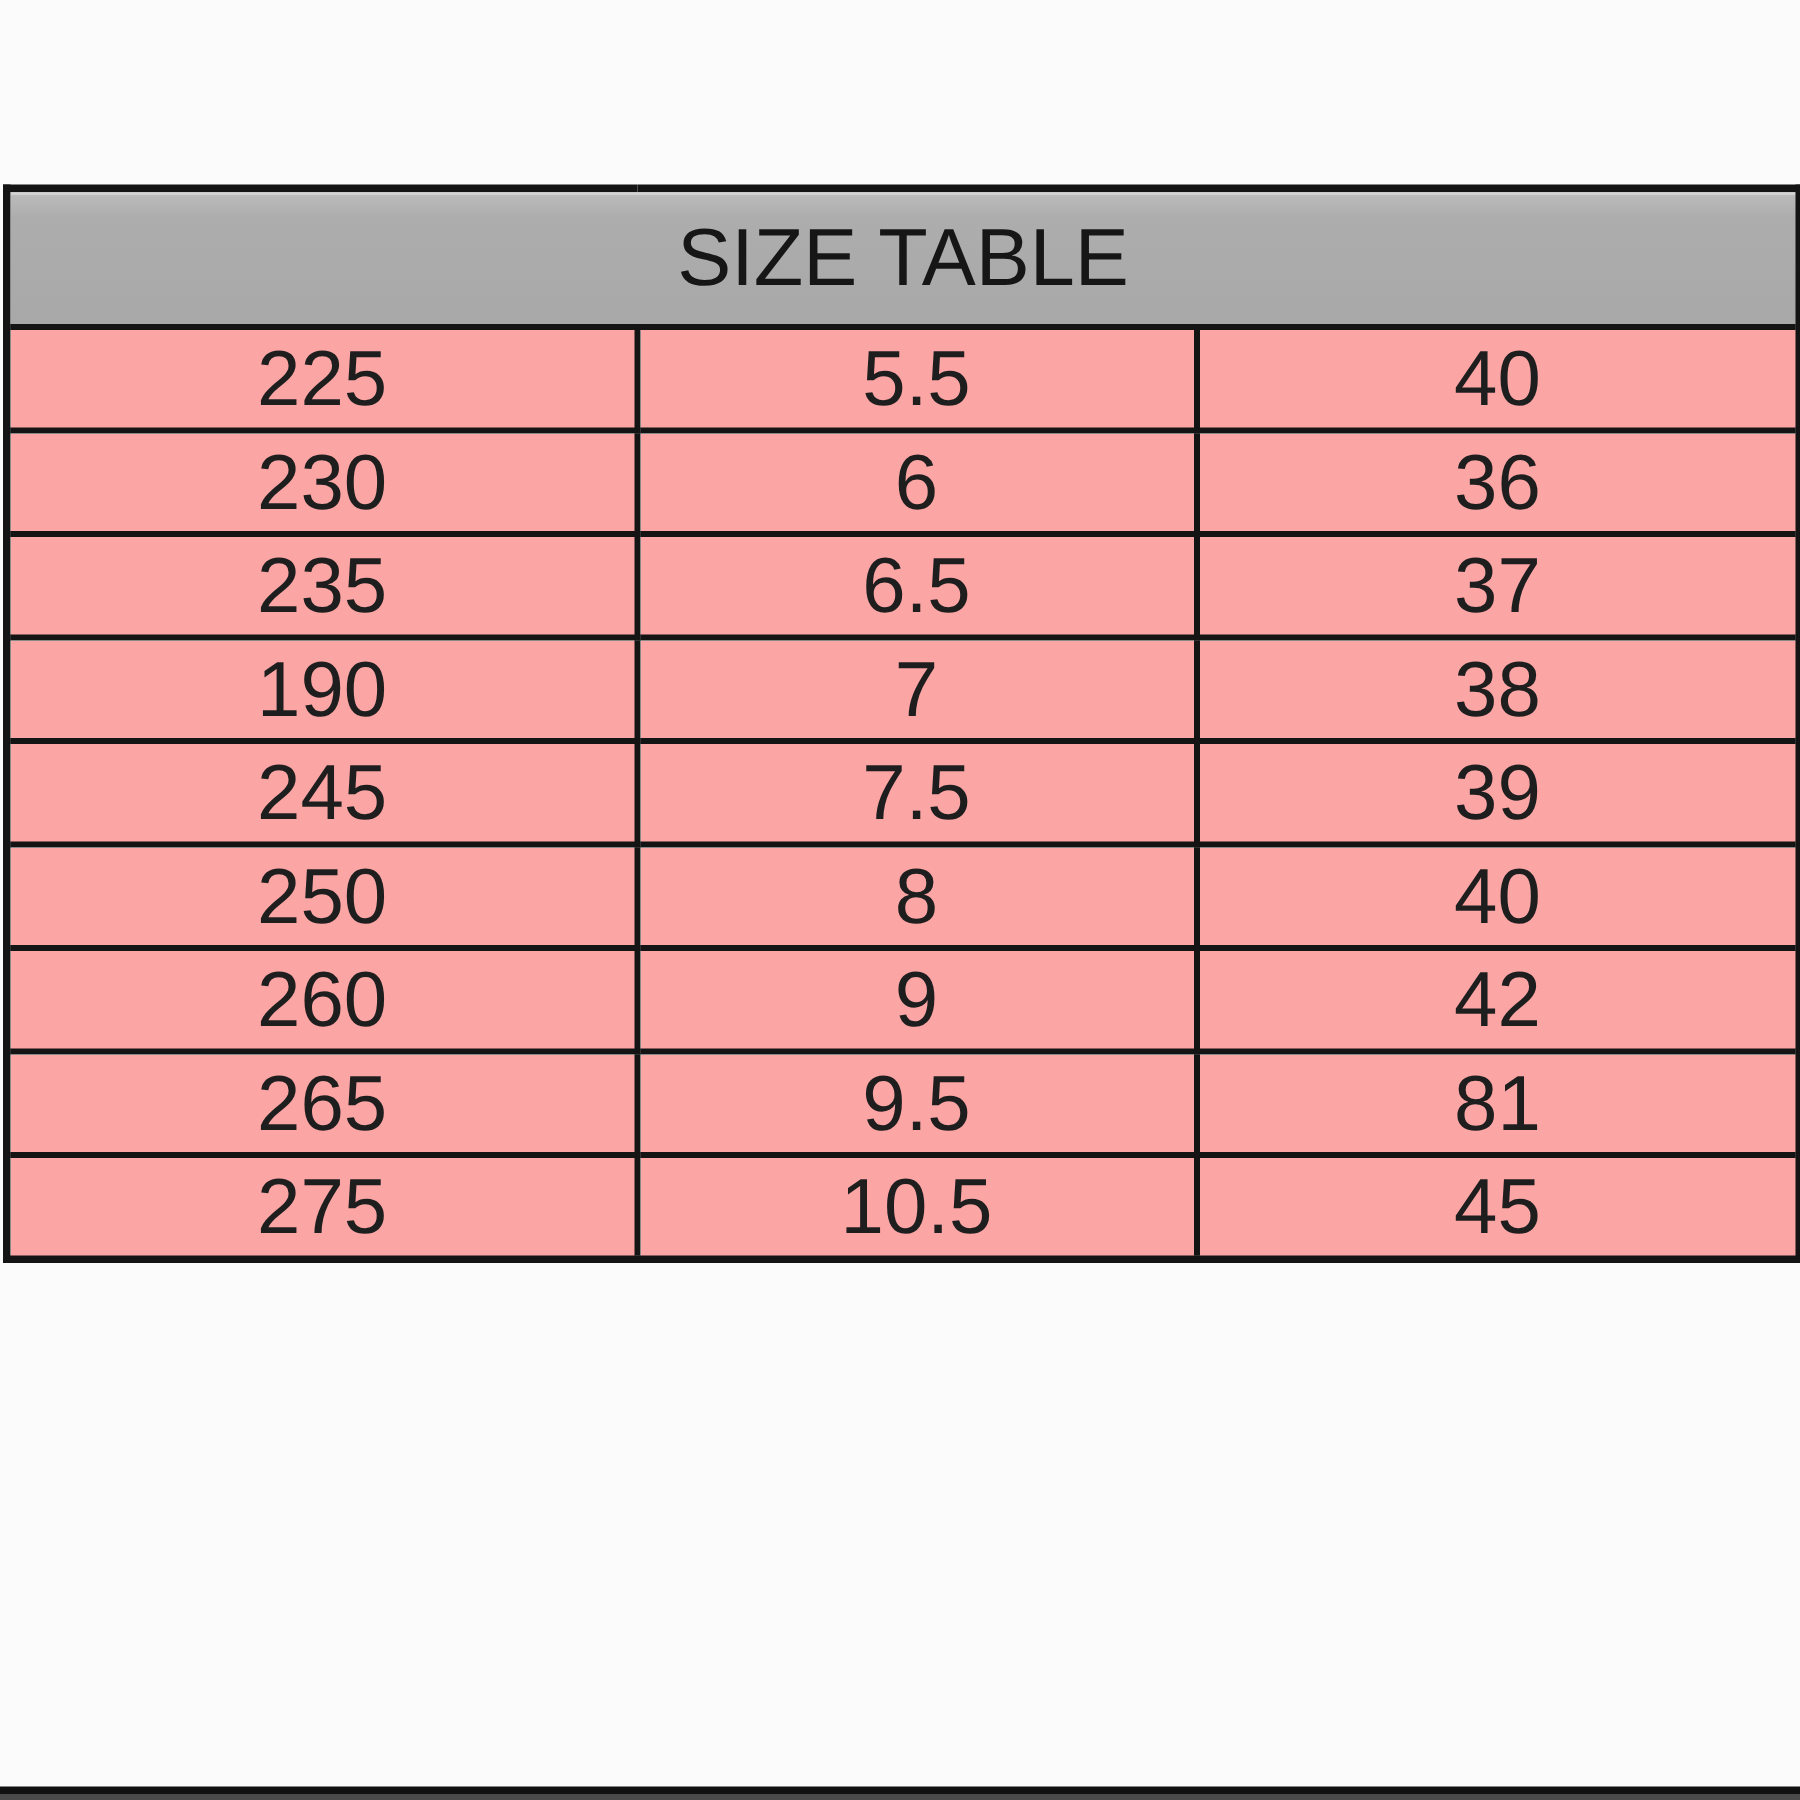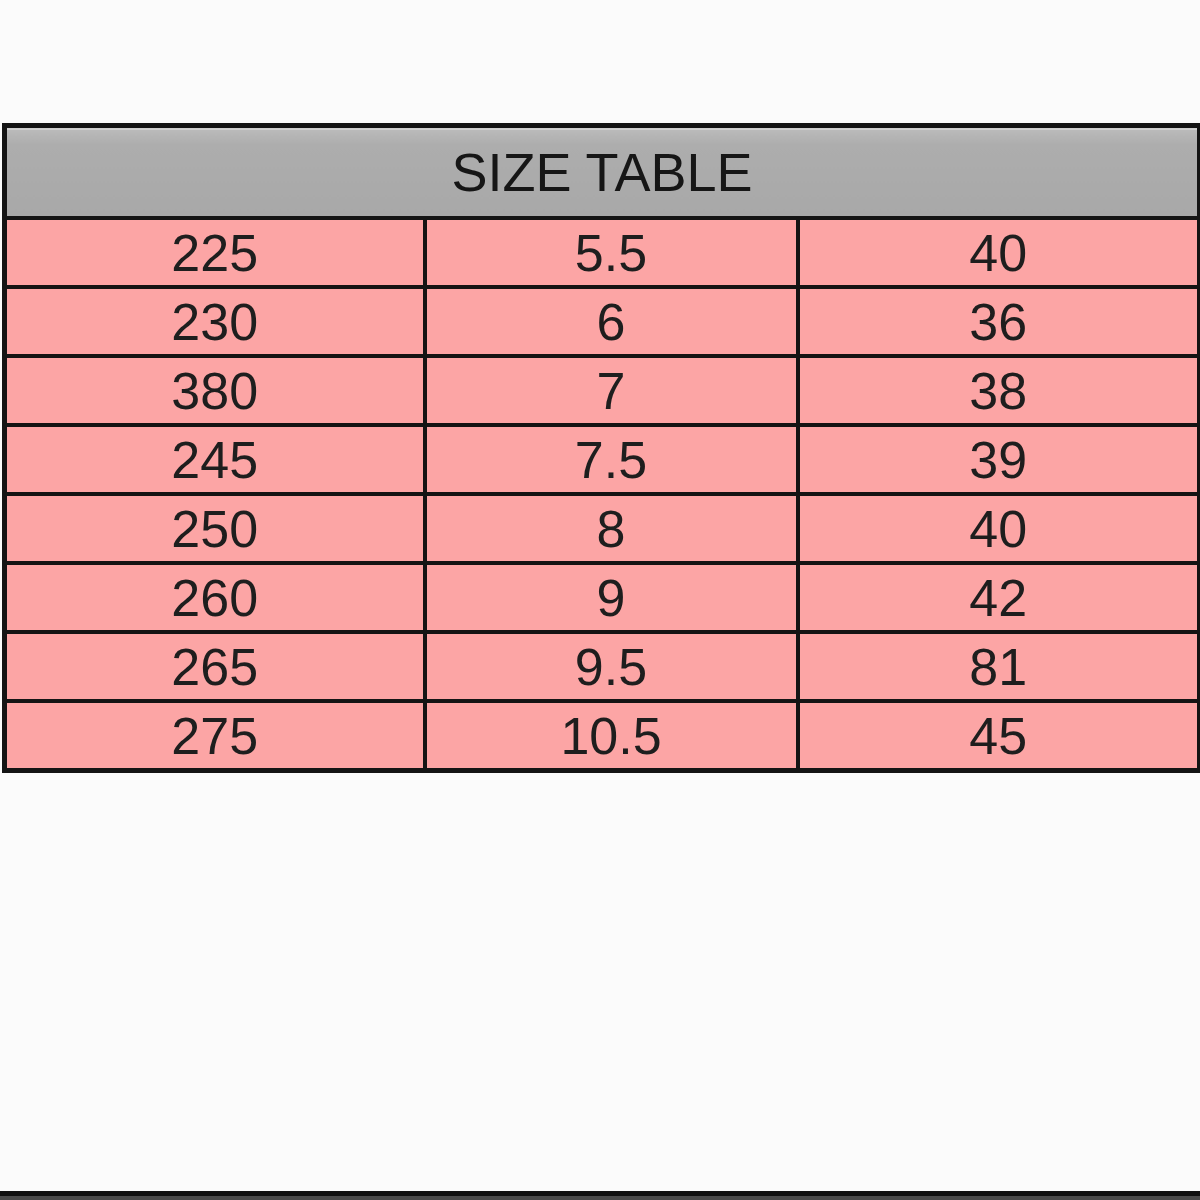--- a/index.html
+++ b/index.html
@@ -101,21 +101,26 @@
         <td class="data-cell">225</td>
         <td class="data-cell">5.5</td>
         <td class="data-cell">40</td>
       </tr>
       <tr>
         <td class="data-cell">230</td>
         <td class="data-cell">6</td>
         <td class="data-cell">36</td>
       </tr>
       <tr>
-        <td class="data-cell">380</td>
+        <td class="data-cell">235</td>
+        <td class="data-cell">6.5</td>
+        <td class="data-cell">37</td>
+      </tr>
+      <tr>
+        <td class="data-cell">190</td>
         <td class="data-cell">7</td>
         <td class="data-cell">38</td>
       </tr>
       <tr>
         <td class="data-cell">245</td>
         <td class="data-cell">7.5</td>
         <td class="data-cell">39</td>
       </tr>
       <tr>
         <td class="data-cell">250</td>

